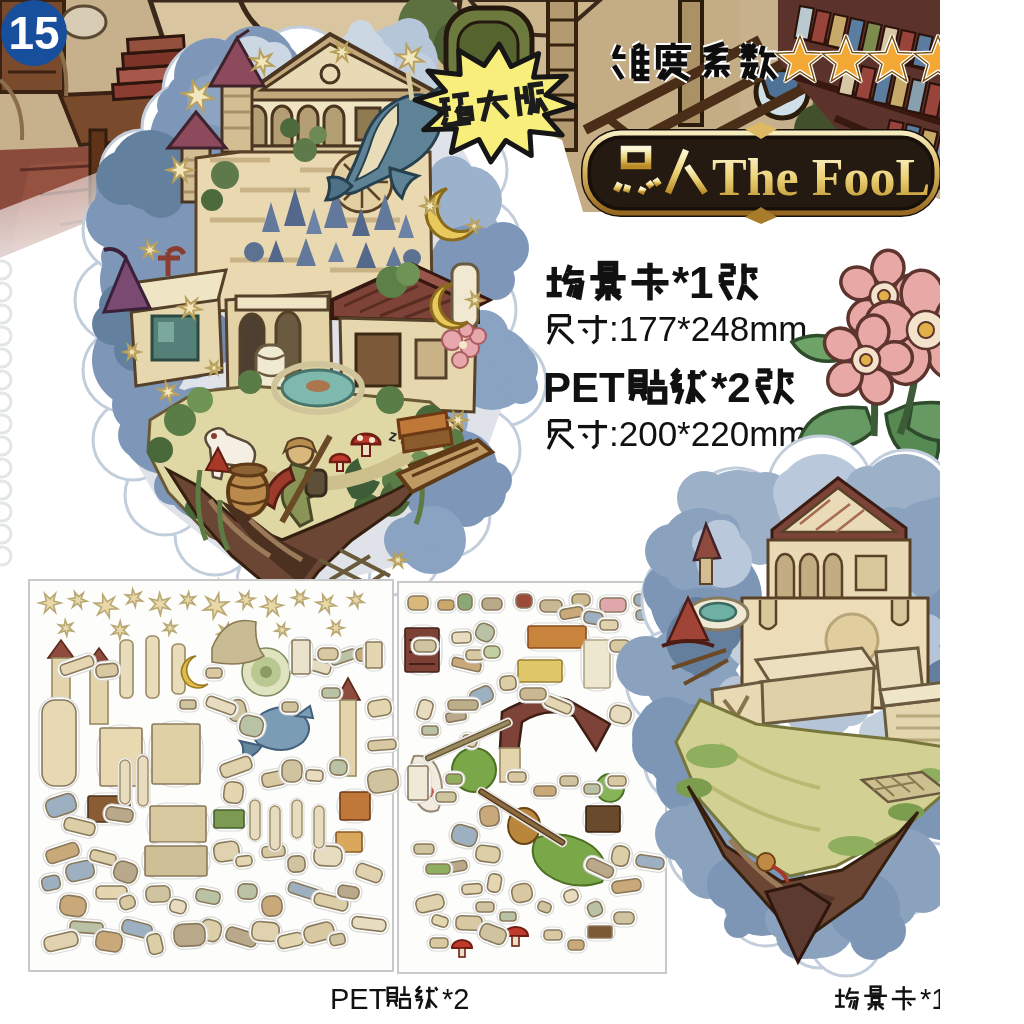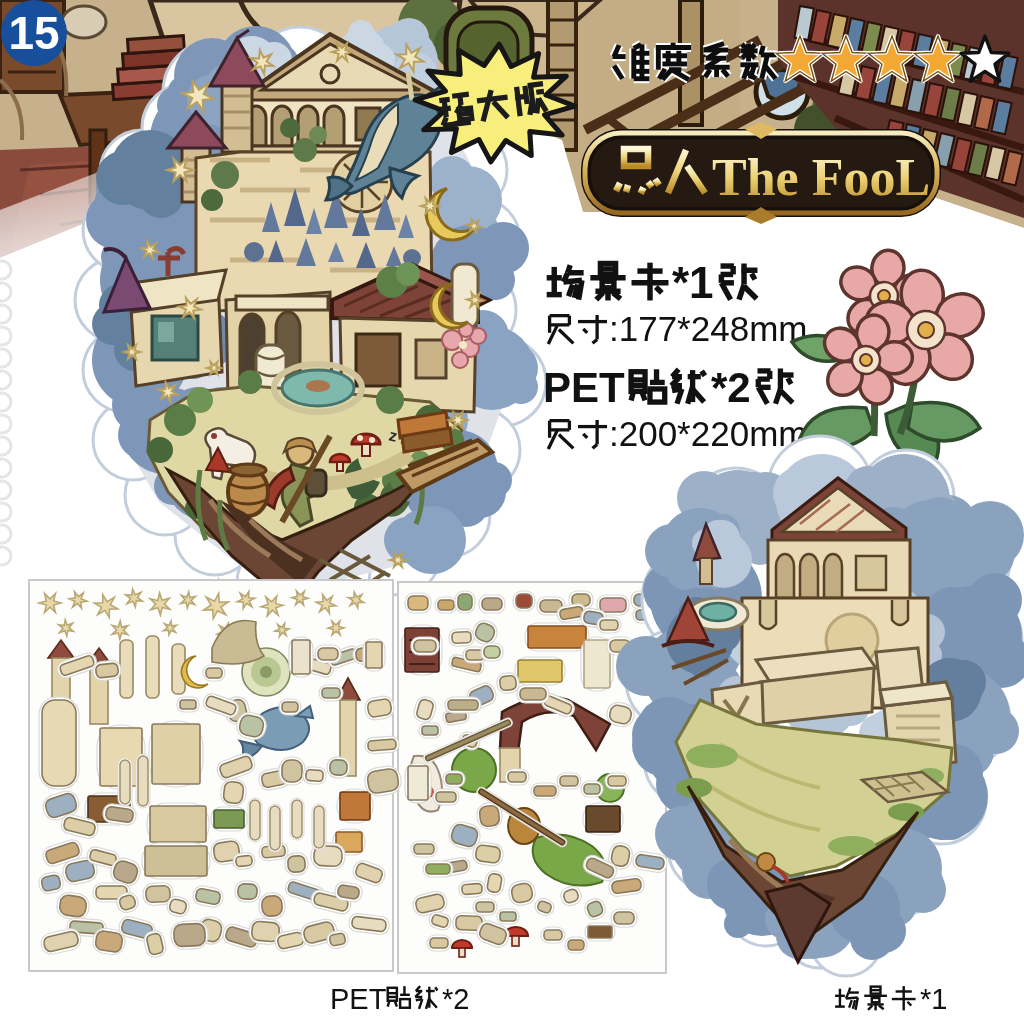--- a/index.html
+++ b/index.html
@@ -1,15 +1,15 @@
 <!DOCTYPE html>
 <html><head><meta charset="utf-8">
 <style>
 html,body{margin:0;padding:0;background:#fff}
-#page{position:relative;width:1024px;height:1024px;overflow:hidden;font-family:"Liberation Sans",sans-serif}
+#page{position:relative;width:940px;height:1024px;overflow:hidden;font-family:"Liberation Sans",sans-serif}
 </style></head>
 <body>
 <div id="page">
 <svg width="1024" height="1024" viewBox="0 0 1024 1024">
 <rect width="1024" height="1024" fill="#ffffff"></rect>
       <polygon points="0,0 1024,0 1024,228 930,196 770,212 583,212 562,140 430,88 200,176 0,258" fill="#c7b18c"></polygon>
       <clipPath id="bandclip">
         <polygon points="0,0 1024,0 1024,228 930,196 770,212 583,212 562,140 430,88 200,176 0,258"></polygon>
       </clipPath>
       <g clip-path="url(#bandclip)">

